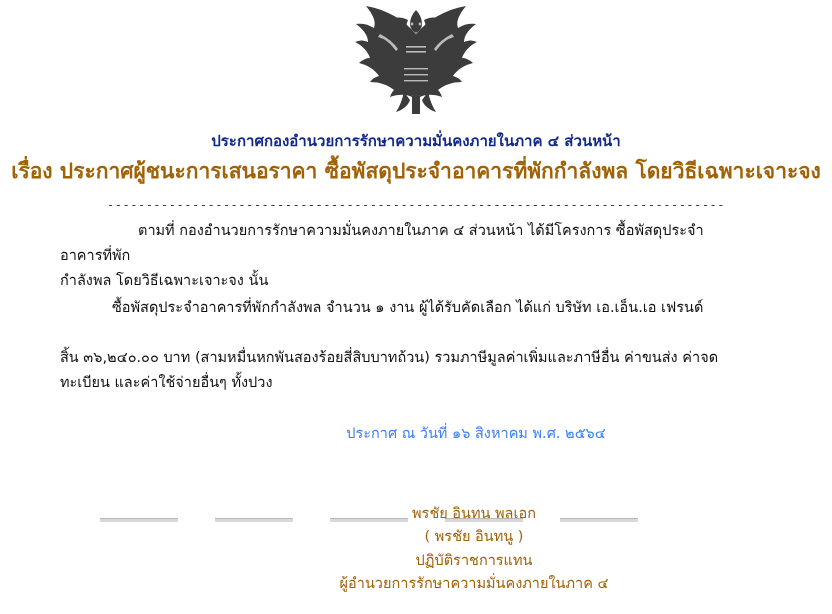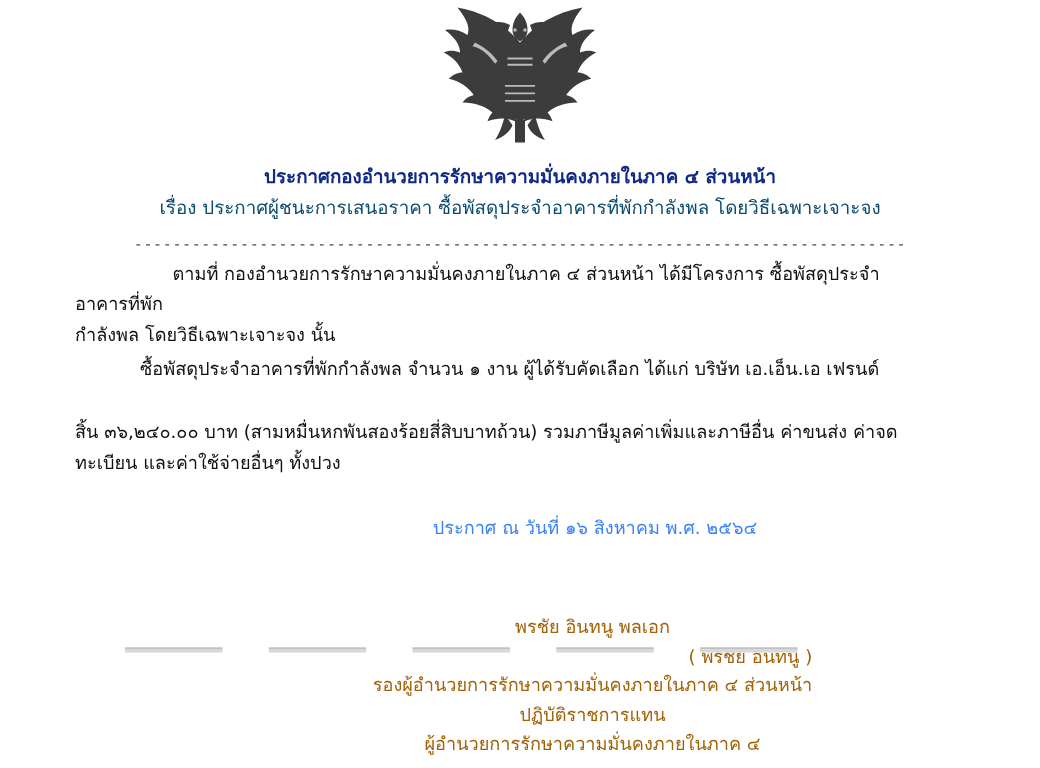--- a/index.html
+++ b/index.html
@@ -40,23 +40,23 @@
     text-align: center;
     margin-top: 14px;
   }
   .heading-line-1 {
     font-size: 15px;
     font-weight: bold;
     color: #122a87;
     line-height: 1.55;
   }
   .heading-line-2 {
-    font-size: 15px;
-    font-weight: normal;
-    color: #0c4a6e;
+    font-size: 21px;
+    font-weight: bold;
+    color: #a16207;
     line-height: 1.75;
   }
   .dashed-rule {
     text-align: center;
     color: #3a3a3a;
     font-size: 12px;
     letter-spacing: 0.5px;
     margin-top: 8px;
     margin-bottom: 6px;
     font-family: "DejaVu Sans Mono", "Liberation Mono", monospace;
@@ -107,21 +107,20 @@
   }
   .sign-block .inner {
     display: inline-block;
     transform: translateX(58px);
   }
   .sign-name {
     font-size: 14.5px;
   }
   .sign-paren {
     font-size: 14.5px;
-    text-align: right;
   }
   .sign-role1,
   .sign-role2,
   .sign-role3 {
     font-size: 14.5px;
   }
 
   
   .bottom-strip {
     position: absolute;
@@ -198,21 +197,20 @@
   </div>
 
   <div class="date-line">
     <span class="inner">ประกาศ ณ วันที่  ๑๖ สิงหาคม พ.ศ. ๒๕๖๔</span>
   </div>
 
   <div class="sign-block">
     <div class="inner">
       <div class="sign-name">พรชัย อินทนู พลเอก</div>
       <div class="sign-paren">( พรชัย  อินทนู )</div>
-      <div class="sign-role1">รองผู้อำนวยการรักษาความมั่นคงภายในภาค ๔ ส่วนหน้า</div>
       <div class="sign-role2">ปฏิบัติราชการแทน</div>
       <div class="sign-role3">ผู้อำนวยการรักษาความมั่นคงภายในภาค ๔</div>
     </div>
   </div>
 
   <div class="bottom-strip">
     <div class="strip-seg" style="left:100px; width:78px;"></div>
     <div class="strip-seg" style="left:215px; width:78px;"></div>
     <div class="strip-seg" style="left:330px; width:78px;"></div>
     <div class="strip-seg" style="left:445px; width:78px;"></div>

